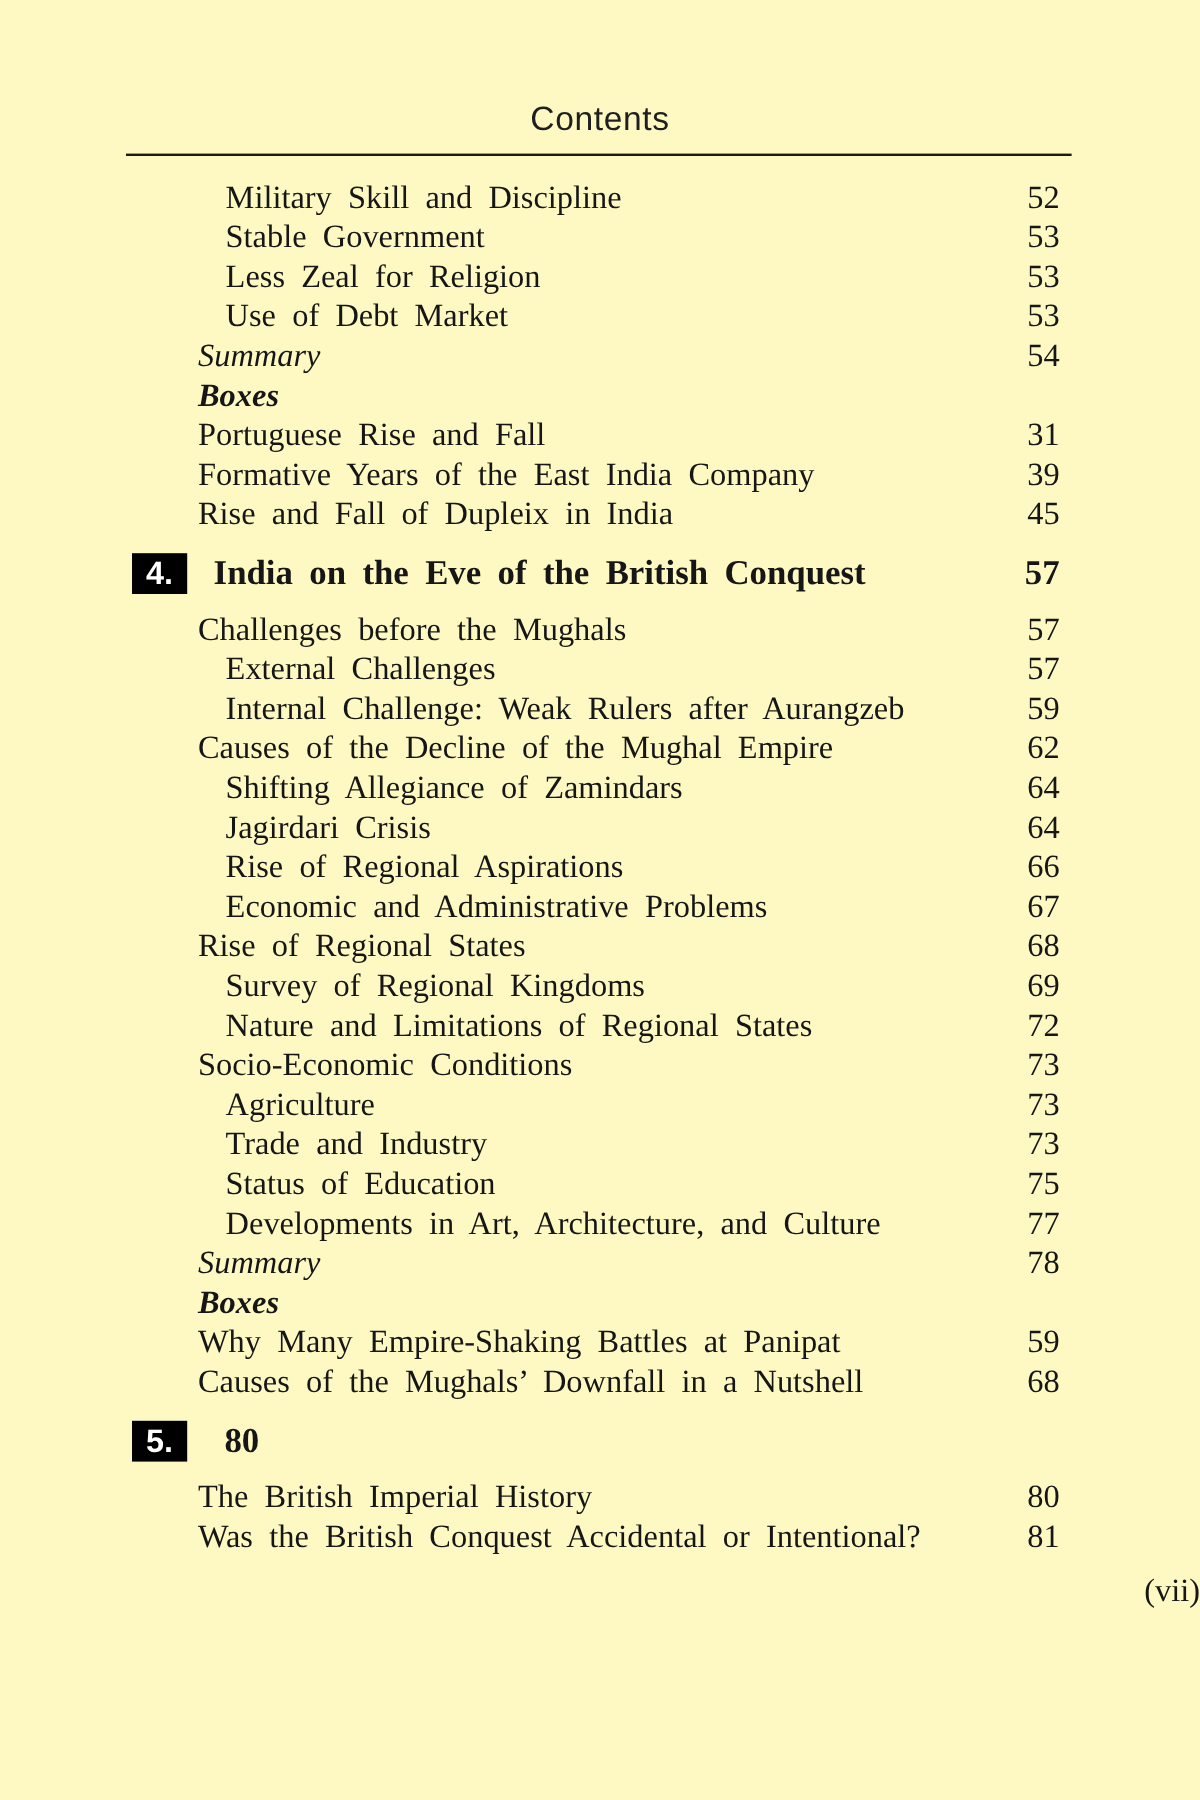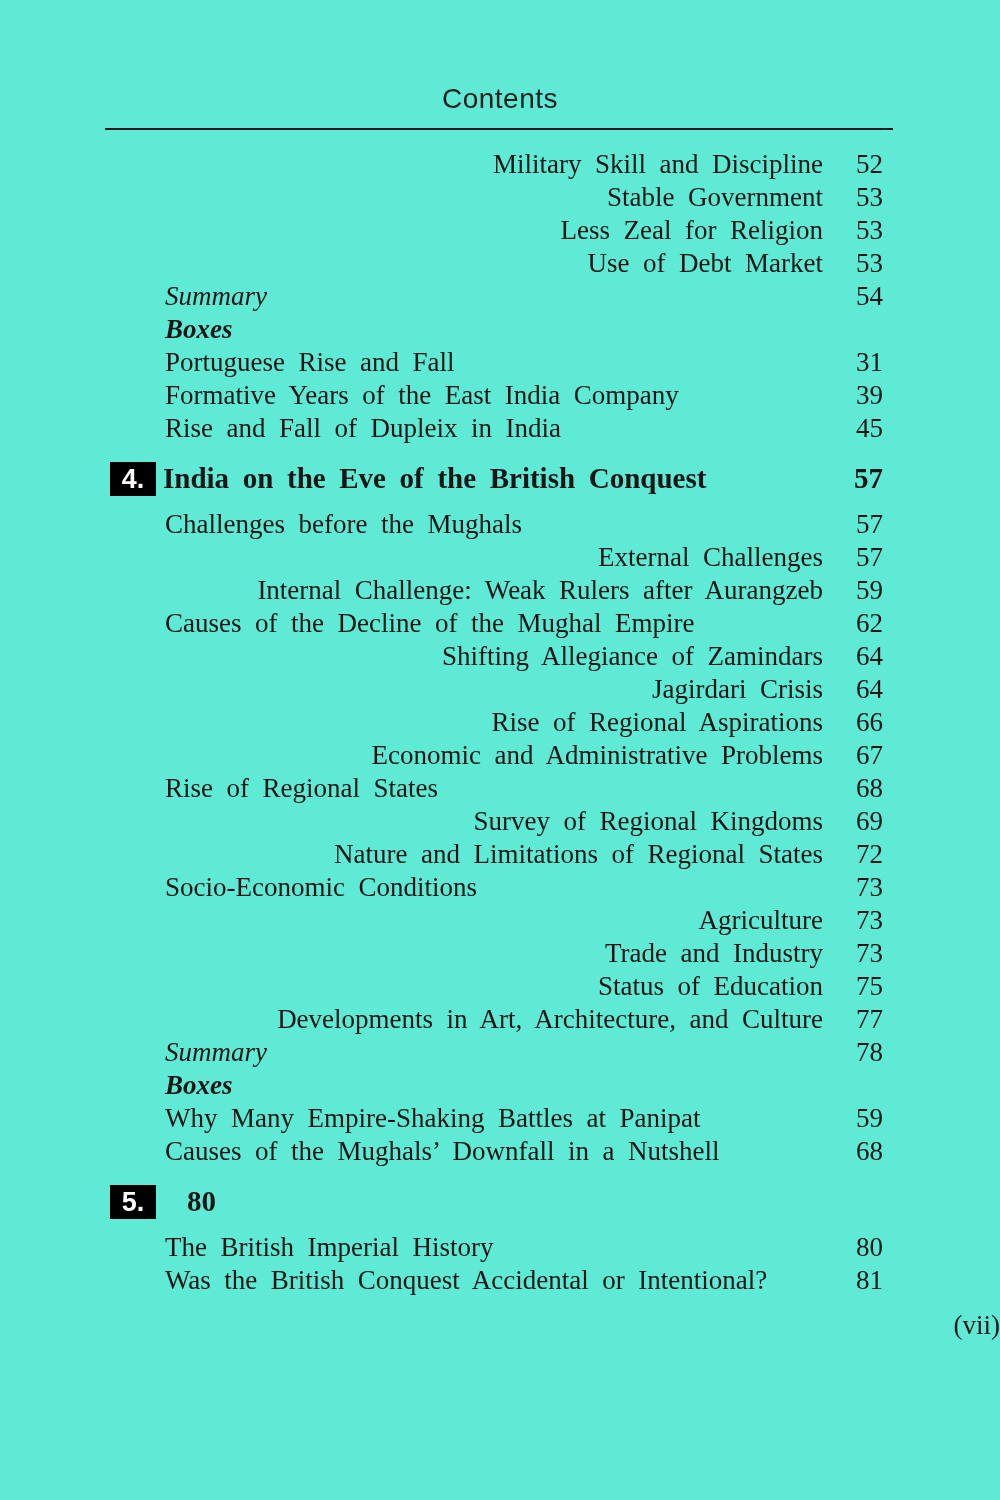--- a/index.html
+++ b/index.html
@@ -5,21 +5,21 @@
   html, body { margin: 0; padding: 0; }
   body {
     width: 1000px; height: 1500px;
     background: #ffffff;
     font-family: "Liberation Serif", serif;
     color: #161616;
   }
   .page {
     position: relative;
     width: 1000px; height: 1500px;
-    background: #5eead4;
+    background: #fef9c3;
     overflow: hidden;
   }
   .title {
     padding-top: 83px;
     text-align: center;
     font-family: "Liberation Sans", sans-serif;
     font-size: 28px;
     line-height: 32px;
     font-weight: 400;
     letter-spacing: 0.5px;
@@ -43,37 +43,37 @@
     font-size: 27px;
     word-spacing: 0.25em;
   }
   .row .label {
     flex: 1;
     min-width: 0;
     white-space: nowrap;
     overflow: visible;
   }
   .indent-1 .label { padding-left: 60px; }
-  .indent-2 .label { padding-left: 83px; text-align: right; }
+  .indent-2 .label { padding-left: 83px; }
   .italic .label { font-style: italic; }
   .bold-italic .label { font-style: italic; font-weight: bold; }
   .page-num {
     min-width: 60px;
     text-align: right;
     white-space: nowrap;
   }
   .row.chapter {
     font-size: 29px;
     font-weight: bold;
     line-height: 37px;
     height: auto;
     margin: 15px 0 11px 0;
     word-spacing: 0.22em;
   }
-  .chapter .label { padding-left: 7px; white-space: normal; }
+  .chapter .label { padding-left: 22px; white-space: normal; }
   .chap-line { display: block; white-space: nowrap; }
   .chap-num {
     display: inline-block;
     background: #000000;
     color: #ffffff;
     font-family: "Liberation Sans", sans-serif;
     font-weight: bold;
     font-size: 27px;
     width: 46px;
     height: 34px;

